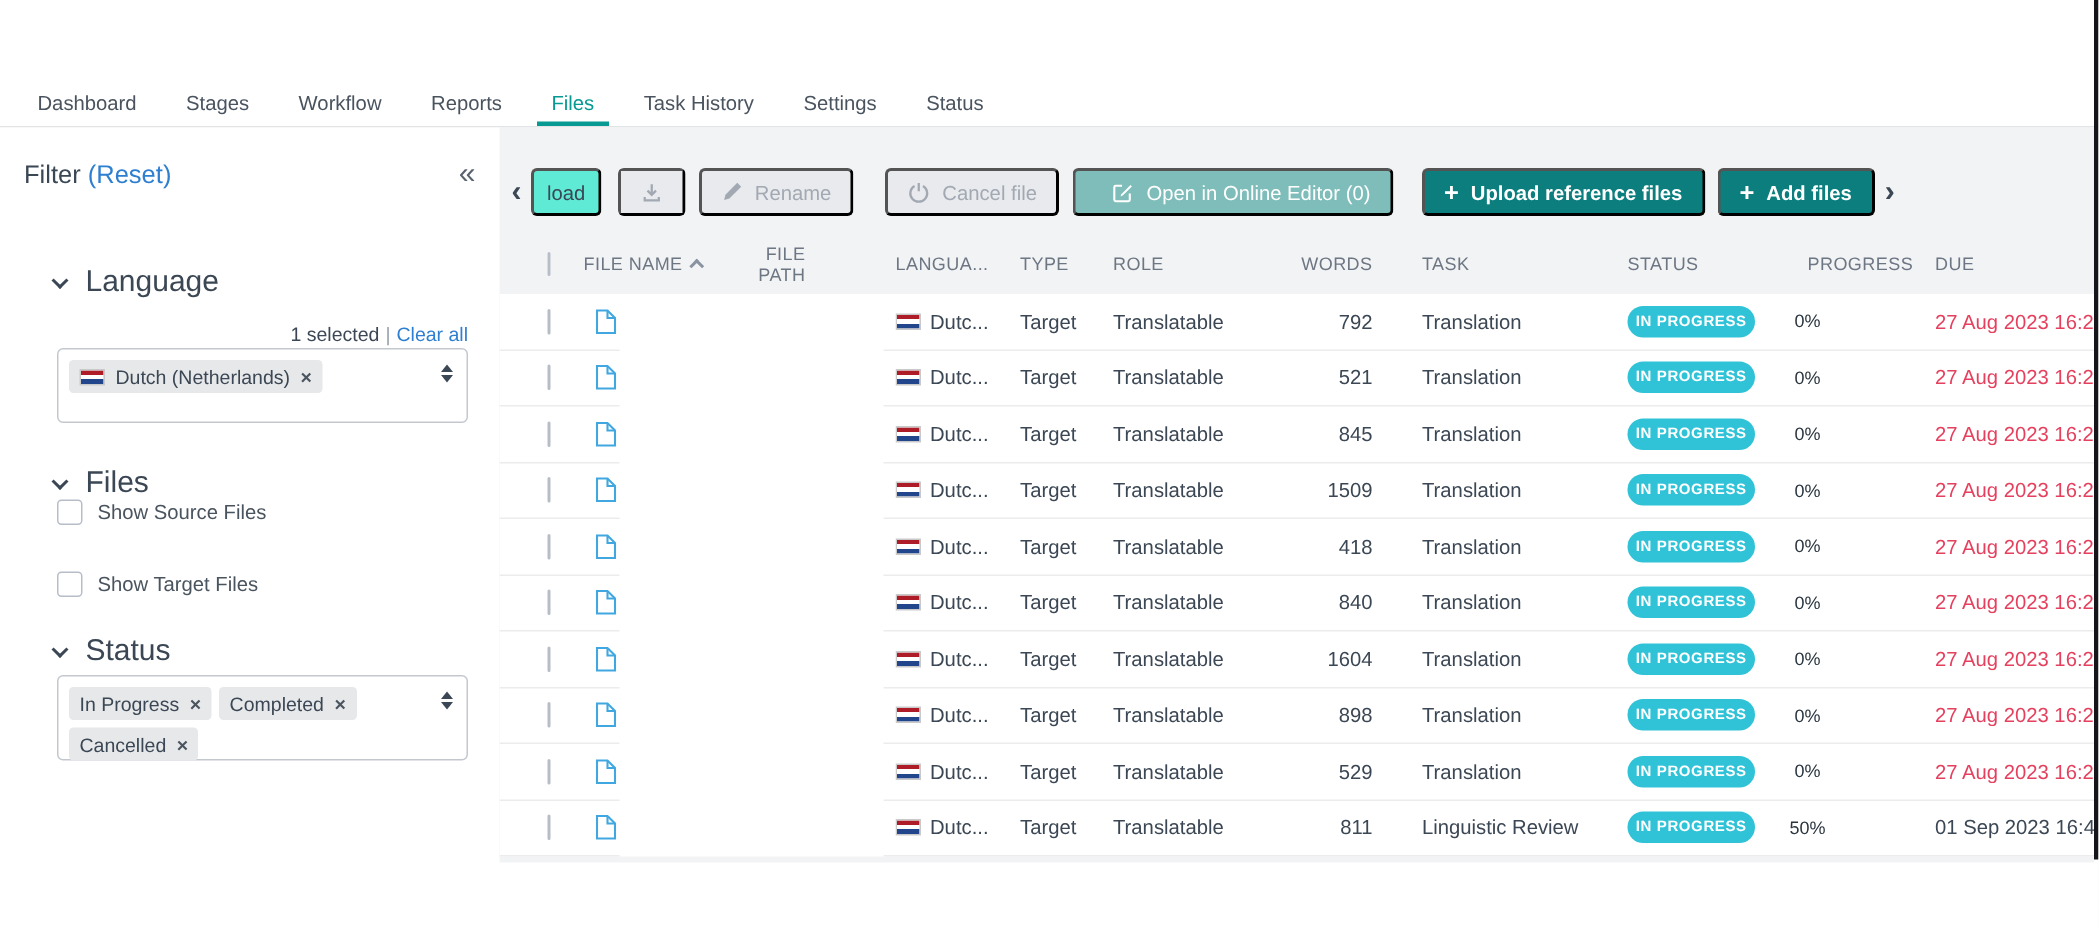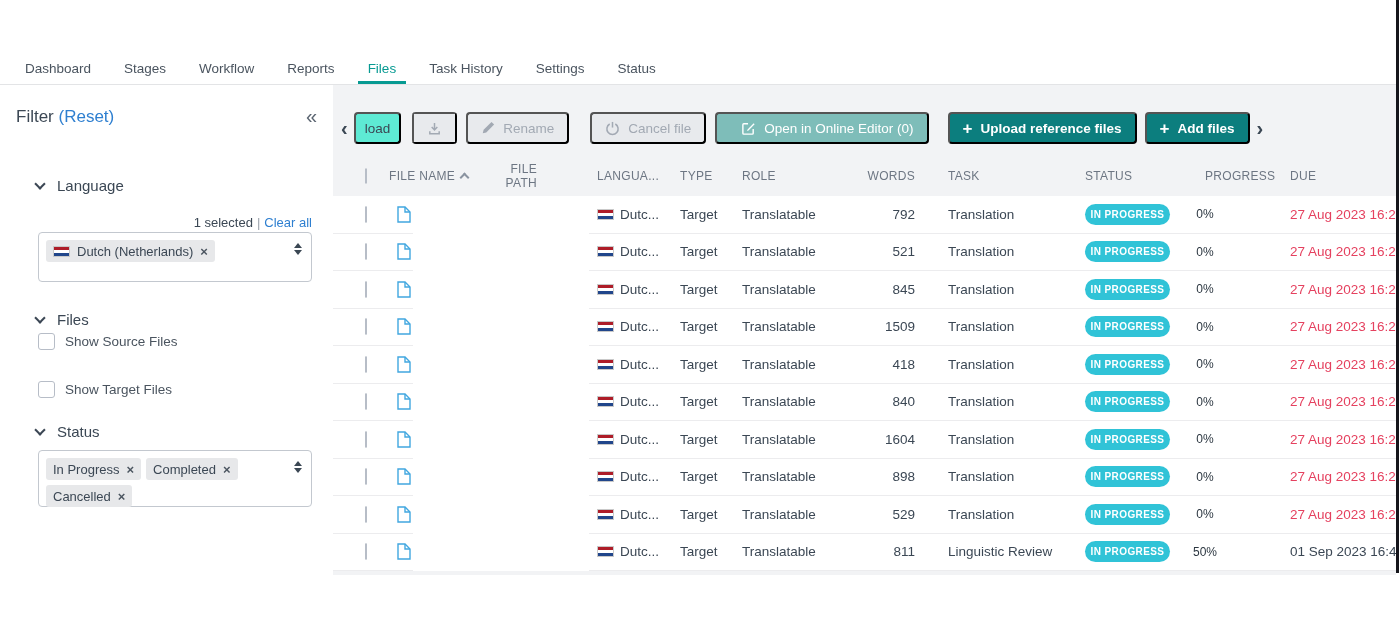--- a/index.html
+++ b/index.html
@@ -13,21 +13,21 @@
   .tab { padding:0 10px; margin-right:13px; font-size:13.5px; color:#4a545f;
     display:flex; align-items:center; cursor:pointer; border-bottom:3px solid transparent; }
   .tab.active { color:#079a92; border-bottom-color:#079a92; }
 
   
   .sidebar { position:absolute; left:0; top:85px; width:333px; height:490px; background:#fff; }
   .filter-head { position:absolute; left:16px; top:22px; font-size:17px; }
   .filter-head .reset { color:#2e7fd0; cursor:pointer; }
   .collapse { position:absolute; right:16px; top:20px; font-size:20px; color:#5a6470; cursor:pointer; }
 
-  .sec-head { position:absolute; left:36px; display:flex; align-items:center; font-size:15px; color:#3b4754; cursor:pointer; }
+  .sec-head { position:absolute; left:36px; display:flex; align-items:center; font-size:20px; color:#3b4754; cursor:pointer; }
   .chev-down { width:8px; height:8px; border-left:2px solid #3b4754; border-bottom:2px solid #3b4754;
     transform:rotate(-45deg); margin-right:13px; margin-top:-4px; }
 
   .sel-summary { position:absolute; top:130px; right:21px; font-size:13px; color:#3b4754; }
   .sel-summary .bar { color:#9aa1ab; margin:0 4px; }
   .sel-summary .clear { color:#2e7fd0; cursor:pointer; }
 
   .selbox { position:absolute; left:38px; right:21px; border:1px solid #c3c8cf; border-radius:4px;
     background:#fff; padding:7px 26px 7px 7px; display:flex; flex-wrap:wrap; gap:5px; align-content:flex-start; }
   .selbox.lang { top:147px; height:50px; }

